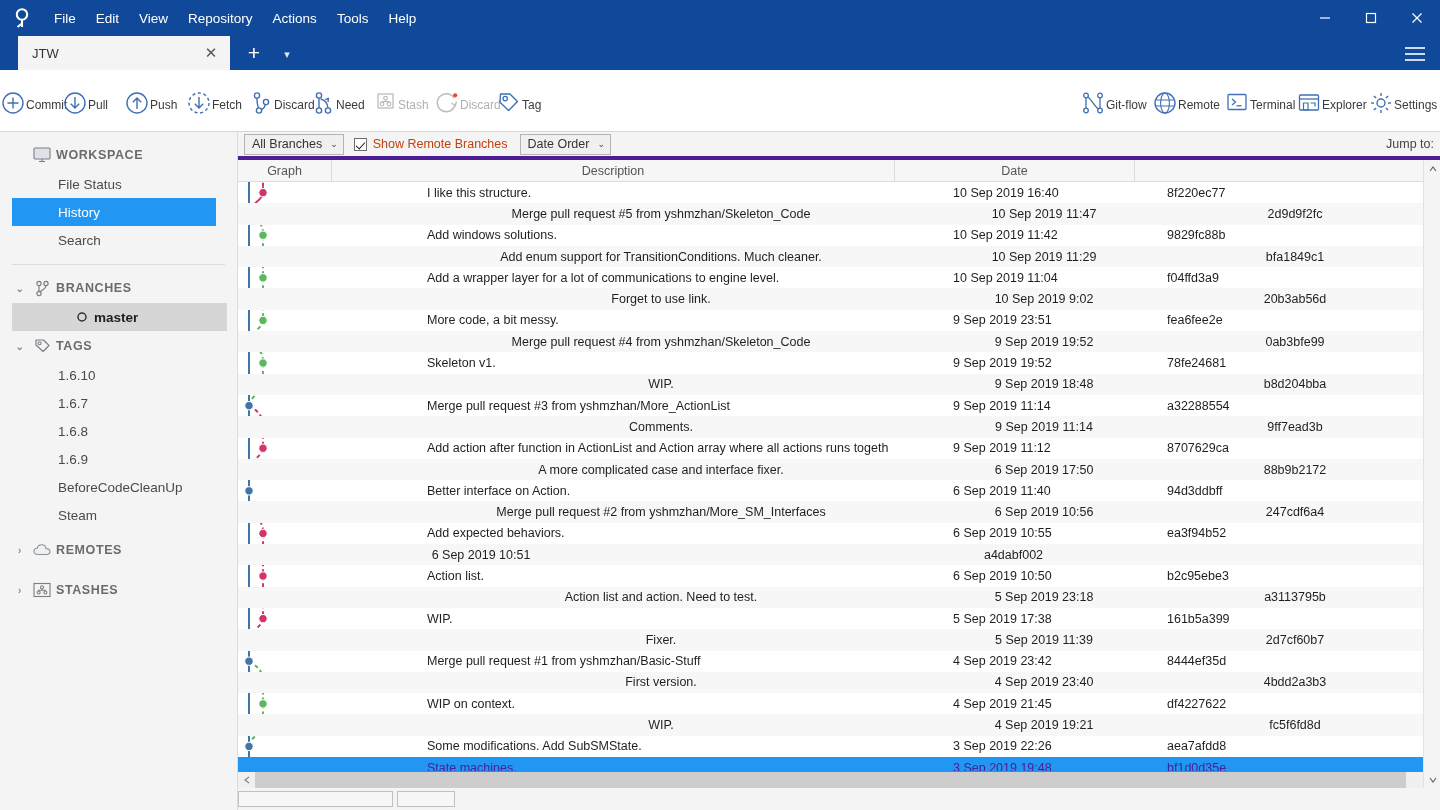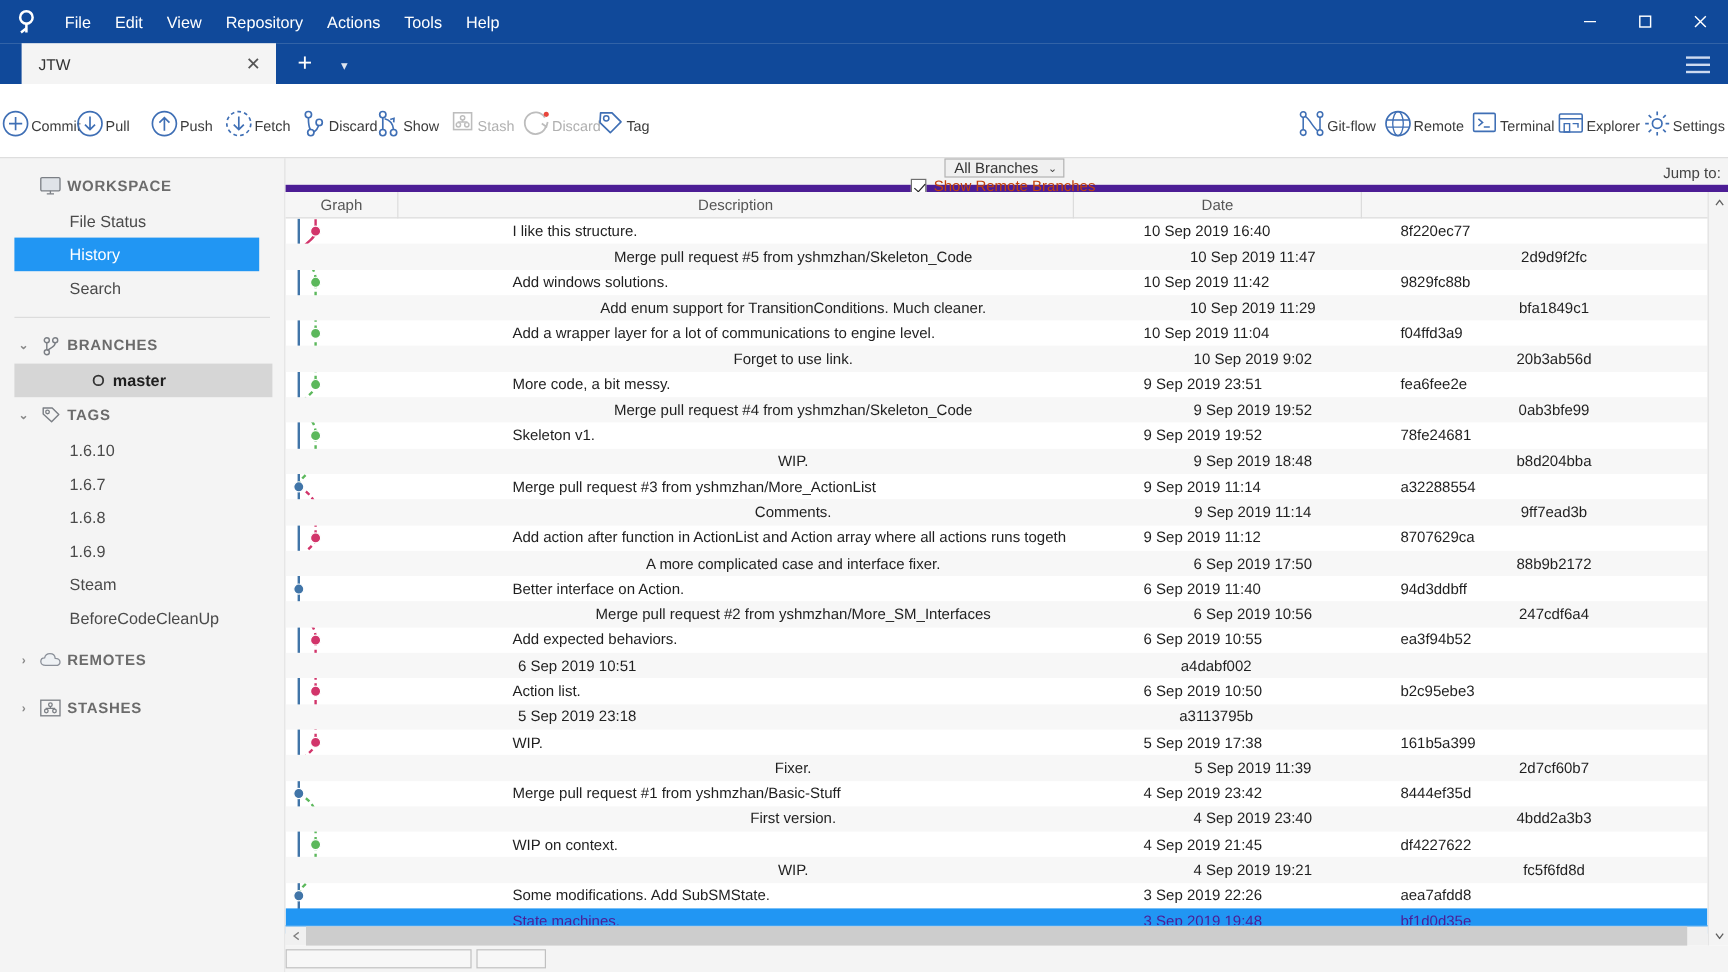--- a/index.html
+++ b/index.html
@@ -94,22 +94,22 @@
     background: #d6d6d6; margin: 0 10px 0 12px;
     font-weight: bold; color: #1f1f1f;
   }
   .sb-item.branch .bnode { width: 24px; display: flex; align-items: center; justify-content: center; }
   .sb-item.tag { padding-left: 58px; }
   .sb-divider { height: 1px; background: #dcdcdc; margin: 10px 12px 8px 12px; }
 
   
   .filterbar {
     position: absolute; top: 132px; left: 238px; width: 1202px; height: 28px;
-    background: #f4f4f4; border-bottom: 6px solid #4c1d95;
-    display: flex; align-items: center; padding-left: 6px; flex-direction: column;
+    background: #f4f4f4; border-bottom: 4px solid #4c1d95;
+    display: flex; align-items: center; padding-left: 6px;
   }
   .combo {
     height: 21px; border: 1px solid #b3b3b3; background: #f0f0f0;
     display: flex; align-items: center; padding: 0 5px 0 7px;
     font-size: 12.5px; color: #333; cursor: pointer; margin-right: 10px;
   }
   .combo .cv { margin-right: 8px; }
   .combo .cc { font-size: 9px; color: #444; }
   .chk { display: flex; align-items: flex-end; font-size: 12.5px; color: #c2410c; margin-right: 12px; cursor: pointer;}
   .chkbox {
@@ -287,21 +287,21 @@
           <div class="ic">
             <svg width="26" height="26" viewBox="0 0 26 26">
               <circle cx="9" cy="5.5" r="2.6" fill="none" stroke="#3f6fb5" stroke-width="1.4"></circle>
               <circle cx="9" cy="20.5" r="2.6" fill="none" stroke="#3f6fb5" stroke-width="1.4"></circle>
               <circle cx="18" cy="20.5" r="2.6" fill="none" stroke="#3f6fb5" stroke-width="1.4"></circle>
               <path d="M9 8.1 V17.9" fill="none" stroke="#3f6fb5" stroke-width="1.4"></path>
               <path d="M10.5 9 C14.5 10 17.4 12.5 17.9 17.8" fill="none" stroke="#3f6fb5" stroke-width="1.4"></path>
               <path d="M15.2 9.6 L18.3 8.6 L18.1 12" fill="none" stroke="#3f6fb5" stroke-width="1.4"></path>
             </svg>
           </div>
-          <div class="lb">Show</div>
+          <div class="lb">Need</div>
         </div>
         <div class="tb-btn disabled">
           <div class="ic">
             <svg width="26" height="24" viewBox="0 0 26 24">
               <rect x="6" y="3" width="15" height="14" fill="none" stroke="#bdbdbd" stroke-width="1.3"></rect>
               <circle cx="13.5" cy="7.2" r="1.8" fill="none" stroke="#bdbdbd" stroke-width="1.2"></circle>
               <circle cx="10" cy="13" r="1.8" fill="none" stroke="#bdbdbd" stroke-width="1.2"></circle>
               <circle cx="17" cy="13" r="1.8" fill="none" stroke="#bdbdbd" stroke-width="1.2"></circle>
               <path d="M13.5 9 V10.6 M10 11.2 V10.6 H17 V11.2" fill="none" stroke="#bdbdbd" stroke-width="1.2"></path>
             </svg>
@@ -463,24 +463,24 @@
         <div class="sb-item tag">
           <span>1.6.7</span>
         </div>
         <div class="sb-item tag">
           <span>1.6.8</span>
         </div>
         <div class="sb-item tag">
           <span>1.6.9</span>
         </div>
         <div class="sb-item tag">
+          <span>BeforeCodeCleanUp</span>
+        </div>
+        <div class="sb-item tag">
           <span>Steam</span>
-        </div>
-        <div class="sb-item tag">
-          <span>BeforeCodeCleanUp</span>
         </div>
       </div>
 
     <div class="sb-section" style="margin-top:6px">
       <div class="sb-arrow">›</div>
       <div class="sb-sec-ic">
         <svg width="19" height="14" viewBox="0 0 19 14">
           <path d="M5 11.5 C2.4 11.5 1 10 1 8.3 C1 6.6 2.4 5.3 4.2 5.3 C4.6 3.1 6.4 1.7 8.6 1.7 C11 1.7 12.8 3.4 13 5.6 C15.2 5.6 17 6.9 17 8.6 C17 10.3 15.6 11.5 13.4 11.5 Z" fill="#eef1f4" stroke="#8b9099" stroke-width="1.1" stroke-linejoin="round"></path>
         </svg>
       </div>
@@ -673,20 +673,21 @@
           <div class="c-hash">a4dabf002</div>
         </div>
         <div class="row">
           <div class="c-graph"></div>
           <div class="c-desc">Action list.</div>
           <div class="c-date">6 Sep 2019 10:50</div>
           <div class="c-hash">b2c95ebe3</div>
         </div>
         <div class="row alt">
           <div class="c-graph"></div>
+          <div class="c-desc">Action list and action. Need to test.</div>
           <div class="c-date">5 Sep 2019 23:18</div>
           <div class="c-hash">a3113795b</div>
         </div>
         <div class="row">
           <div class="c-graph"></div>
           <div class="c-desc">WIP.</div>
           <div class="c-date">5 Sep 2019 17:38</div>
           <div class="c-hash">161b5a399</div>
         </div>
         <div class="row alt">

